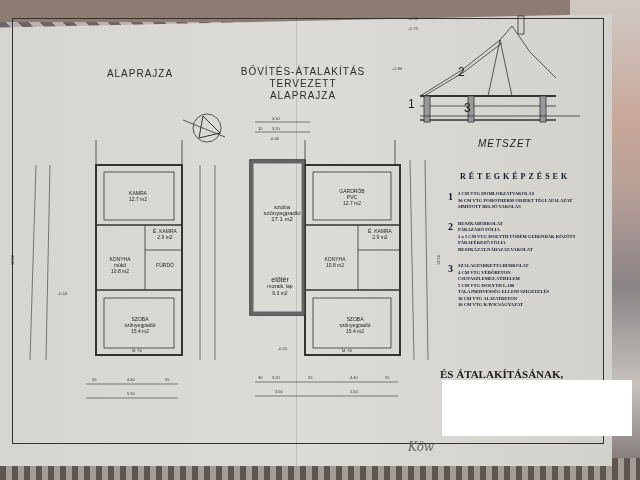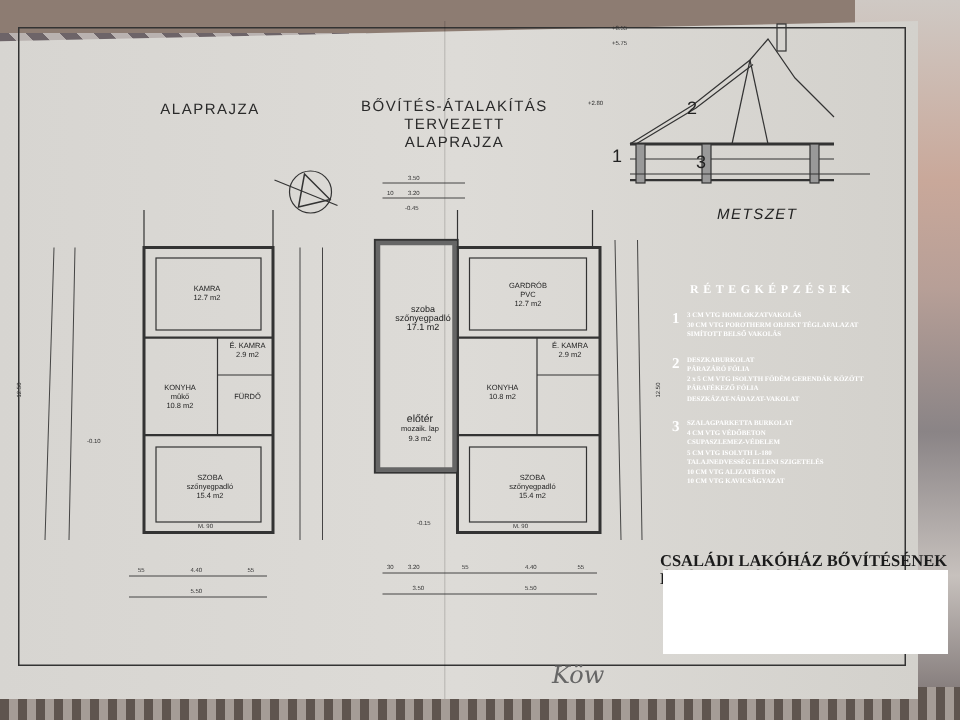--- a/index.html
+++ b/index.html
@@ -17,29 +17,29 @@
   .paper{position:absolute;left:0;top:14px;width:612px;height:452px;
     background:linear-gradient(90deg,#d7d5d1 0,#dddbd7 50%,#d3d1cc 100%);
     clip-path:polygon(0 3%,100% 0,100% 100%,0 100%);}
   .frame{position:absolute;left:12px;top:18px;width:590px;height:424px;
     border:1px solid #333;}
   .fold{position:absolute;left:296px;top:14px;width:1px;height:452px;background:rgba(0,0,0,.12);}
   .title{position:absolute;color:#2a2a2a;font-size:10px;letter-spacing:1px;text-align:center;line-height:12px;}
   .plan-svg{position:absolute;left:0;top:0;}
   .rooms{position:absolute;font-size:5px;color:#222;text-align:center;line-height:6px;}
   .section-title{position:absolute;left:478px;top:138px;font-size:10px;letter-spacing:1px;color:#222;font-style:italic;}
-  .legend{position:absolute;left:448px;top:188px;width:170px;font-family:"Liberation Serif",serif;color:#ffffff;}
+  .legend{position:absolute;left:448px;top:172px;width:170px;font-family:"Liberation Serif",serif;color:#0f172a;}
   .legend-head{font-weight:bold;font-size:8px;letter-spacing:3px;margin-bottom:10px;margin-left:12px;}
   .layer{display:flex;margin-bottom:10px;}
   .layer-num{font-size:10px;font-weight:bold;width:10px;}
   .layer-lines{font-size:4.6px;font-weight:bold;line-height:6.5px;}
   .caption{position:absolute;left:440px;top:368px;font-family:"Liberation Serif",serif;font-weight:bold;
     font-size:11px;color:#1b1b1b;line-height:12px;}
   .redaction{position:absolute;left:442px;top:380px;width:190px;height:56px;background:#fff;}
-  .signature{position:absolute;left:368px;top:440px;font-family:"DejaVu Serif",serif;font-style:italic;font-size:16px;color:#666;}
+  .signature{position:absolute;left:408px;top:440px;font-family:"DejaVu Serif",serif;font-style:italic;font-size:12px;color:#666;}
   .dim{font-size:4px;fill:#333;font-family:"Liberation Sans",sans-serif;}
 </style>
 </head>
 <body>
 
 <div class="bg-fabric"></div>
 <div class="bg-top"></div>
 <div class="bg-right"></div>
 <div class="bg-bottom"></div>
 
@@ -236,17 +236,16 @@
       <div>CSUPASZLEMEZ-VÉDELEM</div>
       <div>5 CM VTG ISOLYTH L-180</div>
       <div>TALAJNEDVESSÉG ELLENI SZIGETELÉS</div>
       <div>10 CM VTG ALJZATBETON</div>
       <div>10 CM VTG KAVICSÁGYAZAT</div>
     </div>
   </div>
 </div>
 
 <div class="caption">
-  <div>CSALÁDI LAKÓHÁZ BŐVÍTÉSÉNEK</div>
   <div>ÉS ÁTALAKÍTÁSÁNAK,</div>
 </div>
 <div class="redaction"></div>
 <div class="signature">Köw</div>
 
 </body></html>

